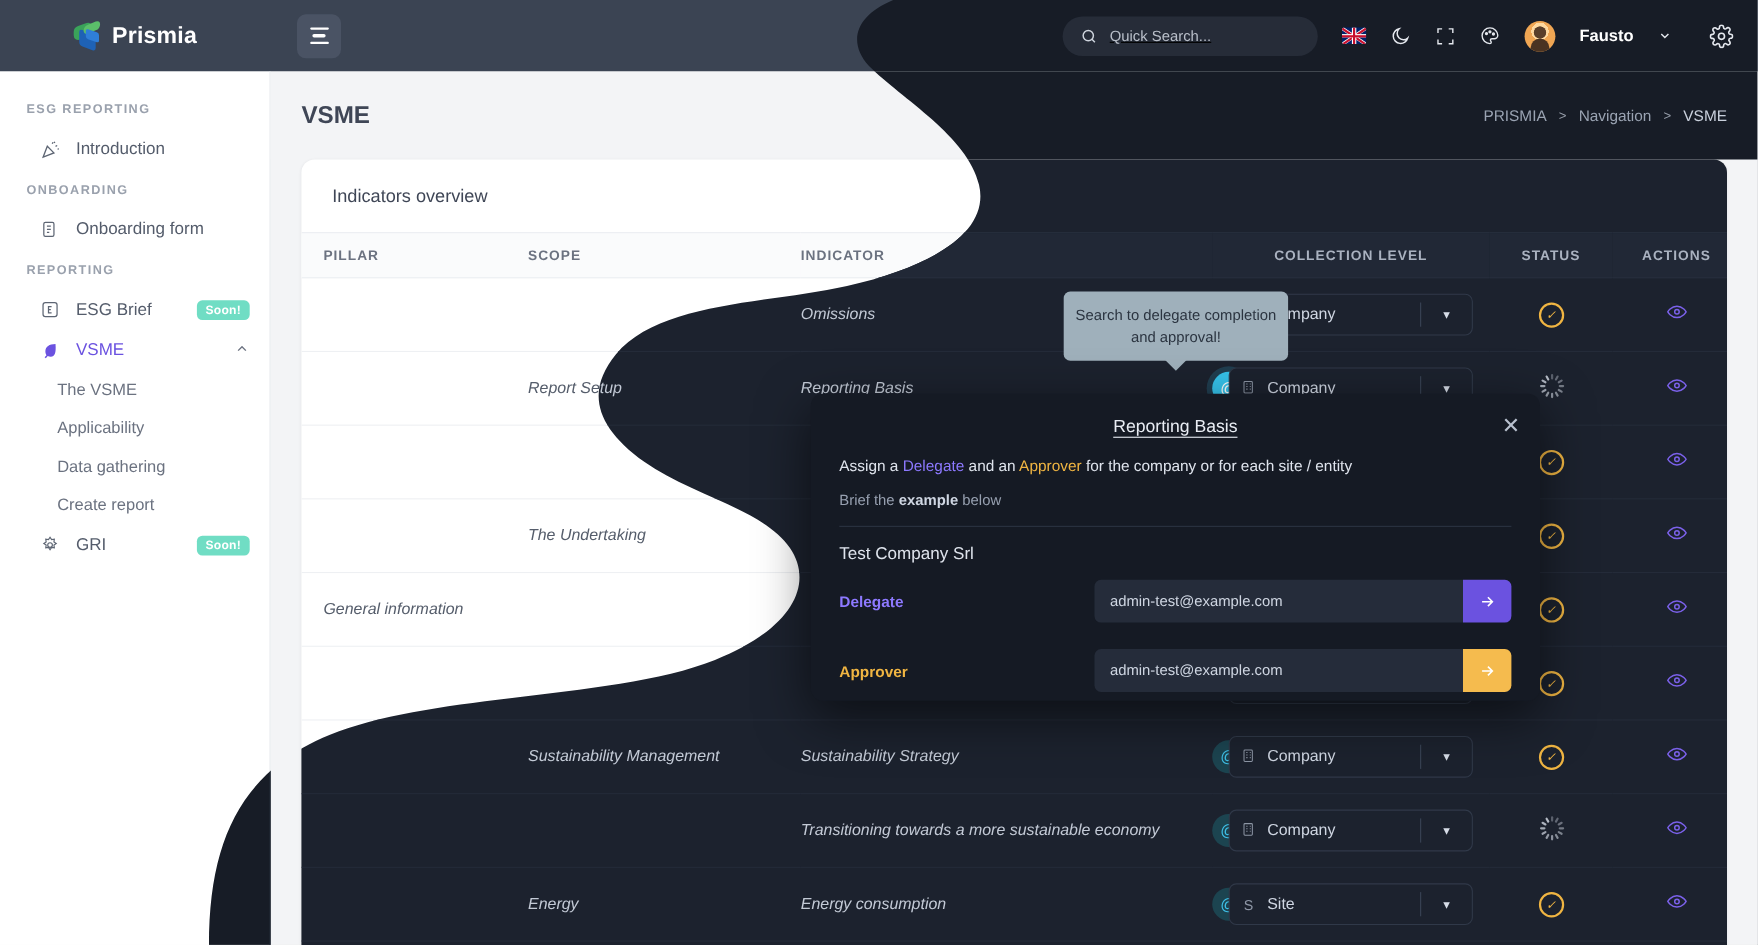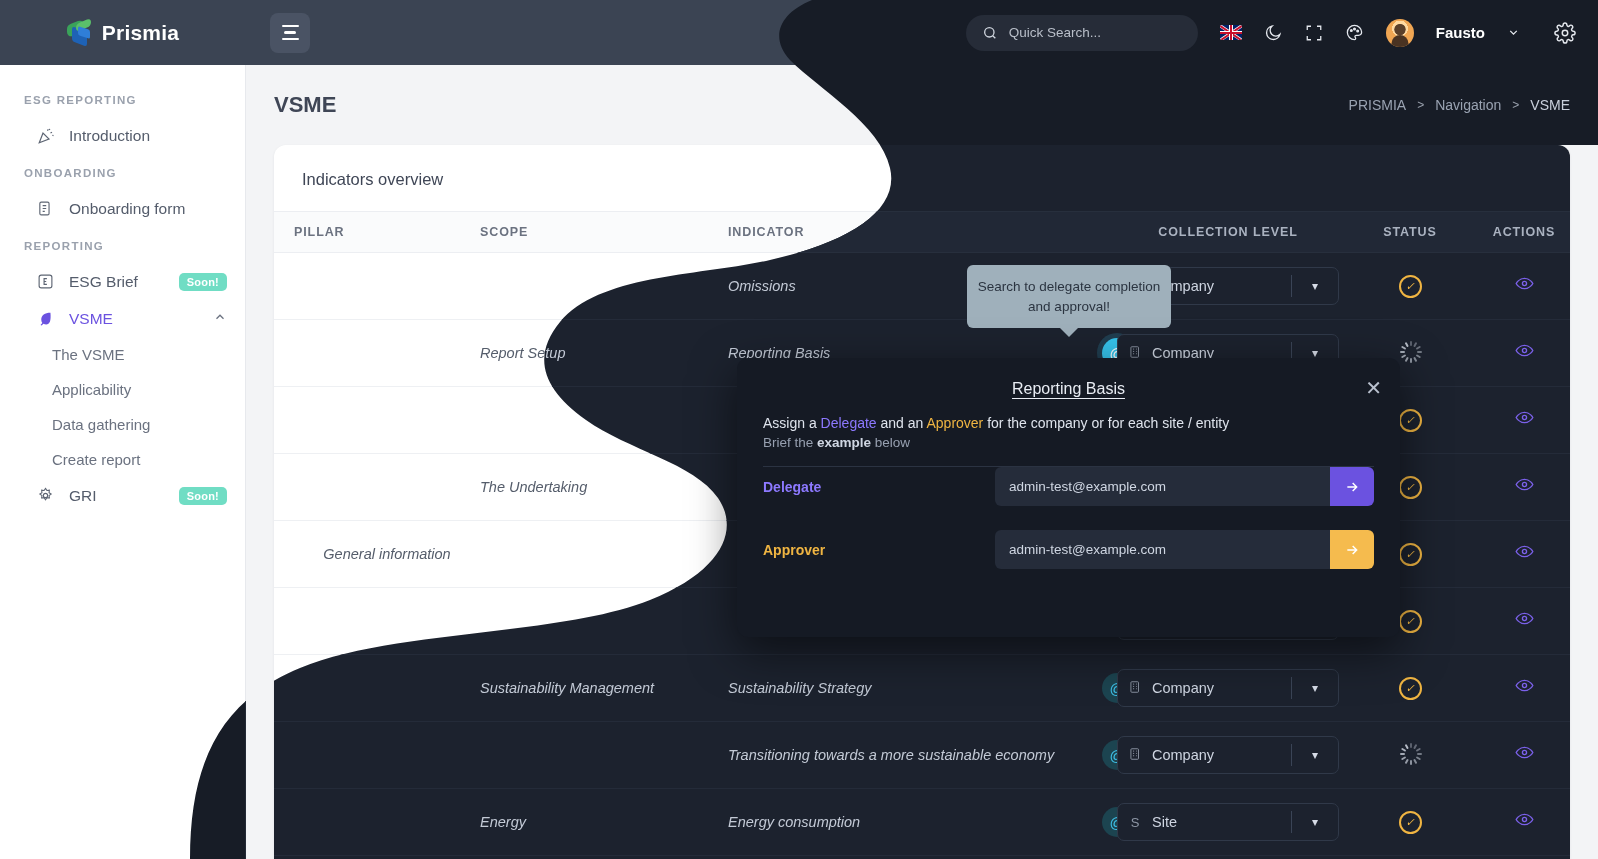--- a/index.html
+++ b/index.html
@@ -38,21 +38,21 @@
   }
   .dark .burger { background:#262c38; }
   .burger span { display:block; background:#fff; height:2.5px; border-radius:2px; }
   .burger span:nth-child(1){ width:17px; }
   .burger span:nth-child(2){ width:12px; }
   .burger span:nth-child(3){ width:17px; }
 
   .topbar-right { margin-left:auto; display:flex; align-items:center; gap:22px; padding-right:22px; }
   .search-box {
     width:232px; height:36px; border-radius:18px; background:#4a5364;
-    display:flex; align-items:center; gap:11px; padding:0 16px;
+    display:flex; align-items:center; gap:11px; padding:0 16px;text-decoration:underline;
   }
   .dark .search-box { background:#262c38; }
   .search-box .ph { color:#b9bfc9; font-size:13.5px; }
   .flag {
     width:22px; height:15px; border-radius:2px; overflow:hidden; position:relative;
     background:#012169; display:block;
   }
   .flag .d1,.flag .d2 { position:absolute; left:50%; top:50%; width:32px; height:3px; background:#fff; transform-origin:center; }
   .flag .d1 { transform:translate(-50%,-50%) rotate(34deg); }
   .flag .d2 { transform:translate(-50%,-50%) rotate(-34deg); }
@@ -146,21 +146,21 @@
   th.c-at{ width:0px; }
   th.c-coll{ width:252px; text-align:center; }
   th.c-status{ width:112px; text-align:center; }
   th.c-act{ width:116px; text-align:center; }
 
   tbody td {
     padding:14px 0; font-size:14.5px; color:#555d6b; font-style:italic;
     border-bottom:1px solid #eef0f3; vertical-align:middle;
   }
   .dark tbody td { color:#c3cad6; border-bottom:1px solid #242b39; }
-  td.c-pillar{ padding-left:20px;text-align:center; }
+  td.c-pillar{ padding-left:20px; }
   td.c-at{ text-align:center; }
   td.c-coll{ text-align:center; }
   td.c-status{ text-align:center; }
   td.c-act{ text-align:center; }
 
   .at-badge {
     width:30px; height:30px; border-radius:50%; background:#1c4450; color:#3fc0e8;
     display:inline-flex; align-items:center; justify-content:center;
     font-size:15px; font-style:normal; cursor:pointer;
   }
@@ -216,21 +216,21 @@
     background:#151a24; border-radius:11px; z-index:50;
     box-shadow:0 14px 46px rgba(0,0,0,.55); padding:22px 26px 0 26px;
   }
   .modal-title {
     text-align:center; font-size:16px; color:#e9edf4; text-decoration:underline;
     text-underline-offset:4px; margin-bottom:17px;
   }
   .modal-close {
     position:absolute; right:18px; top:20px; font-size:20px; color:#b9c1cf; cursor:pointer; line-height:1;
   }
-  .modal-sub { font-size:14px; color:#dfe4ed; margin-bottom:4px; }
+  .modal-sub { font-size:14px; color:#dfe4ed; margin-bottom:16px; }
   .modal-sub .del { color:#8d79ff; }
   .modal-sub .app { color:#f0b542; }
   .modal-sub2 { font-size:13.5px; color:#97a0b0; padding-bottom:16px; border-bottom:1px solid #2b3342; }
   .modal-sub2 b { color:#cfd6e2; font-weight:600; }
   .company-name { font-size:15.5px; color:#dfe4ed; padding:16px 0 14px; }
   .field-row { display:flex; align-items:center; margin-bottom:18px; }
   .field-lb { width:232px; font-size:14px; font-weight:600; }
   .field-lb.del { color:#8d79ff; }
   .field-lb.app { color:#f0b542; }
   .field-in {
@@ -923,20 +923,21 @@
 
 <div class="modal">
   <div class="modal-close">✕</div>
   <div class="modal-title">Reporting Basis</div>
   <div class="modal-sub">
     <span>Assign a </span><span class="del">Delegate</span><span> and an </span><span class="app">Approver</span><span> for the company or for each site / entity</span>
   </div>
   <div class="modal-sub2">
     <span>Brief the </span><b>example</b><span> below</span>
   </div>
+  <div class="company-name">Test Company Srl</div>
   <div class="field-row">
     <div class="field-lb del">Delegate</div>
     <div class="field-in">admin-test@example.com</div>
     <div class="field-btn del">
         <svg width="16" height="16" viewBox="0 0 24 24" fill="none" stroke="#fff" stroke-width="2.2">
           <path d="M5 12h13M13 6l6 6-6 6"></path>
         </svg>
       </div>
   </div>
   <div class="field-row" style="margin-top:24px">

